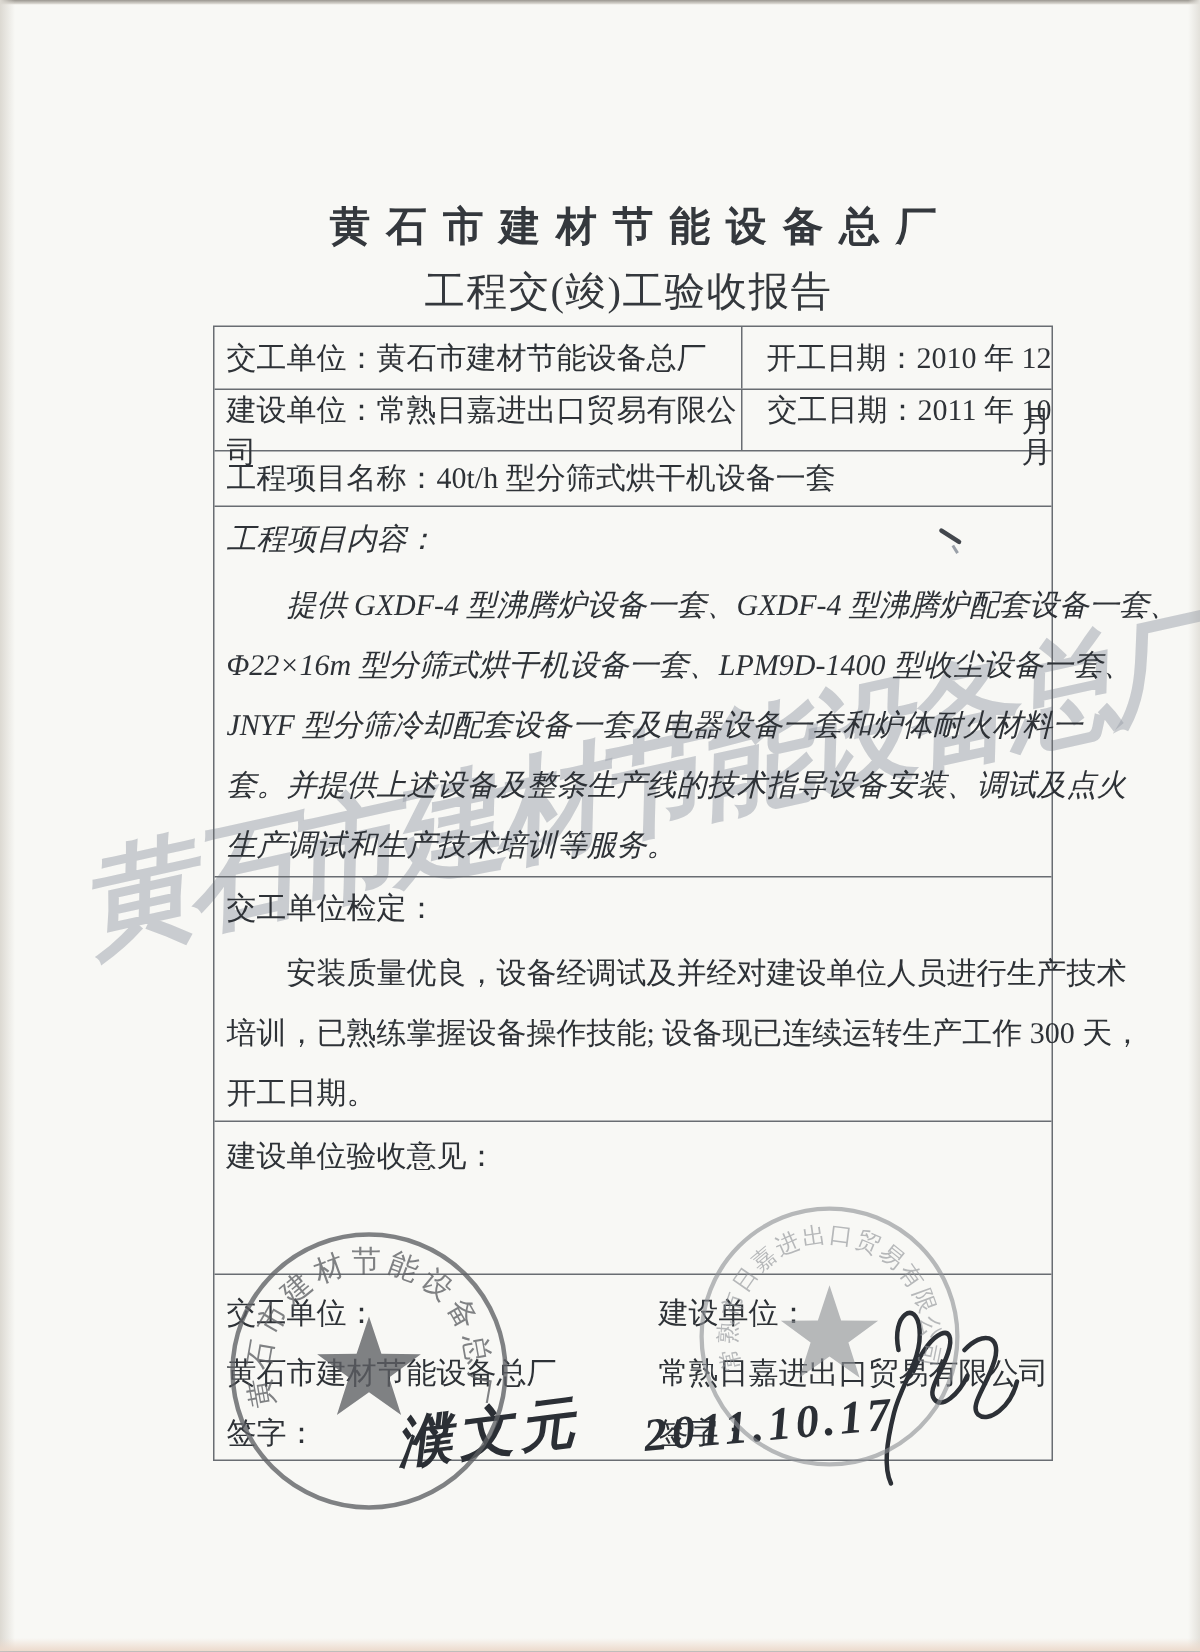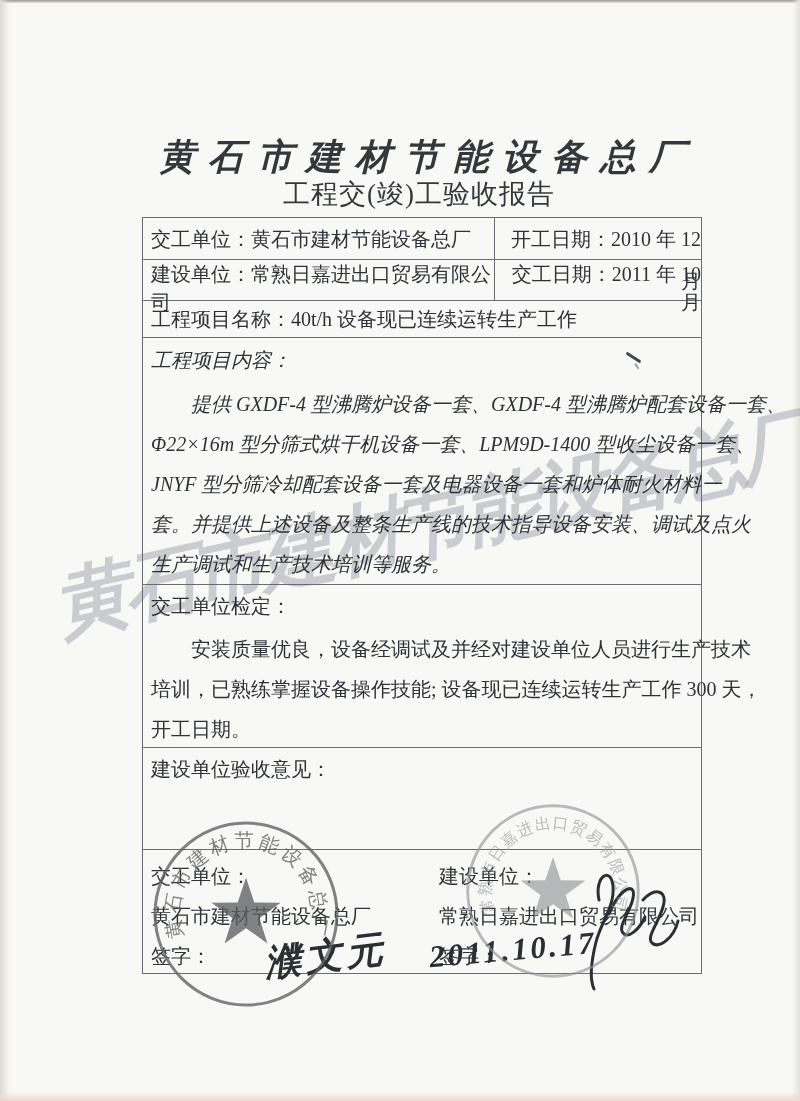--- a/index.html
+++ b/index.html
@@ -10,21 +10,21 @@
     color:#2e3237;
   }
   
   .edge-top{position:absolute;left:0;top:0;width:100%;height:3px;background:linear-gradient(#9a968f,#e8e6e0);z-index:1;}
   .edge-left{position:absolute;left:0;top:0;width:10px;height:100%;background:linear-gradient(90deg,#dcd9d2,rgba(248,248,245,0));z-index:1;}
   .edge-right{position:absolute;right:0;top:0;width:8px;height:100%;background:linear-gradient(270deg,#e3e1db,rgba(248,248,245,0));z-index:1;}
   .edge-bottom{position:absolute;left:0;bottom:0;width:100%;height:9px;background:linear-gradient(rgba(248,248,245,0),#ecd9cb);z-index:1;}
 
   .title{
     position:absolute;left:0;top:133px;width:100%;box-sizing:border-box;padding-left:46px;
-    text-align:center;font-size:36px;font-weight:600;letter-spacing:2px;z-index:2;color:#34383d;font-style:italic;
+    text-align:center;font-size:27px;font-weight:600;letter-spacing:2px;z-index:2;color:#34383d;
   }
   .subtitle{
     position:absolute;left:0;top:176px;width:100%;box-sizing:border-box;padding-left:38px;
     text-align:center;font-size:27px;font-weight:500;letter-spacing:1px;z-index:2;color:#34383d;
   }
 
   .watermark{
     position:absolute;left:55px;top:566px;z-index:1;white-space:nowrap;
     font-size:76px;line-height:82px;font-weight:600;font-style:italic;letter-spacing:-6px;
     transform:rotate(-12.5deg);transform-origin:0 50%;
@@ -38,21 +38,21 @@
   .trow{border-bottom:1px solid #696d72;position:relative;box-sizing:border-box;}
   .trow:last-child{border-bottom:none;}
   .split{display:flex;}
   .cl{width:351px;box-sizing:border-box;padding-left:8px;}
   .cr{flex:1;border-left:1px solid #696d72;box-sizing:border-box;padding-left:10px;text-align:right;}
   .r1{height:42px;line-height:42px;}
   .r2{height:41px;line-height:28px;}
   .r3{height:37px;line-height:37px;padding-left:8px;}
   .r4{height:247px;font-style:italic;}
   .r5{height:163px;}
-  .r6{height:102px;font-family:Liberation Mono, monospace;}
+  .r6{height:102px;}
   .r7{height:123px;}
   .cell-label{display:block;line-height:44px;padding-left:8px;}
   .para{margin-top:2px;}
   .para-line{line-height:40px;padding:0 8px;white-space:nowrap;}
   .indent{text-indent:2em;}
   .r5 .cell-label{line-height:42px;}
   .r6 .cell-label{line-height:46px;}
 
   .pen-mark{position:absolute;left:625px;top:356px;width:17px;height:3px;background:#43474d;
     transform:rotate(33deg);border-radius:2px;z-index:2;}
@@ -106,21 +106,21 @@
     <div class="trow split r2">
       <div class="cl">
         <span>建设单位：</span><span>常熟日嘉进出口贸易有限公司</span>
       </div>
       <div class="cr">
         <span>交工日期：</span><span>2011 年 10 月</span>
       </div>
     </div>
 
     <div class="trow r3">
-      <span>工程项目名称：</span><span>40t/h 设备现已连续运转生产工作</span>
+      <span>工程项目名称：</span><span>40t/h 型分筛式烘干机设备一套</span>
     </div>
 
     <div class="trow r4">
       <span class="cell-label">工程项目内容：</span>
       <div class="para">
         <div class="para-line indent">提供 GXDF-4 型沸腾炉设备一套、GXDF-4 型沸腾炉配套设备一套、</div>
         <div class="para-line">Φ22×16m 型分筛式烘干机设备一套、LPM9D-1400 型收尘设备一套、</div>
         <div class="para-line">JNYF 型分筛冷却配套设备一套及电器设备一套和炉体耐火材料一</div>
         <div class="para-line">套。并提供上述设备及整条生产线的技术指导设备安装、调试及点火</div>
         <div class="para-line">生产调试和生产技术培训等服务。</div>

